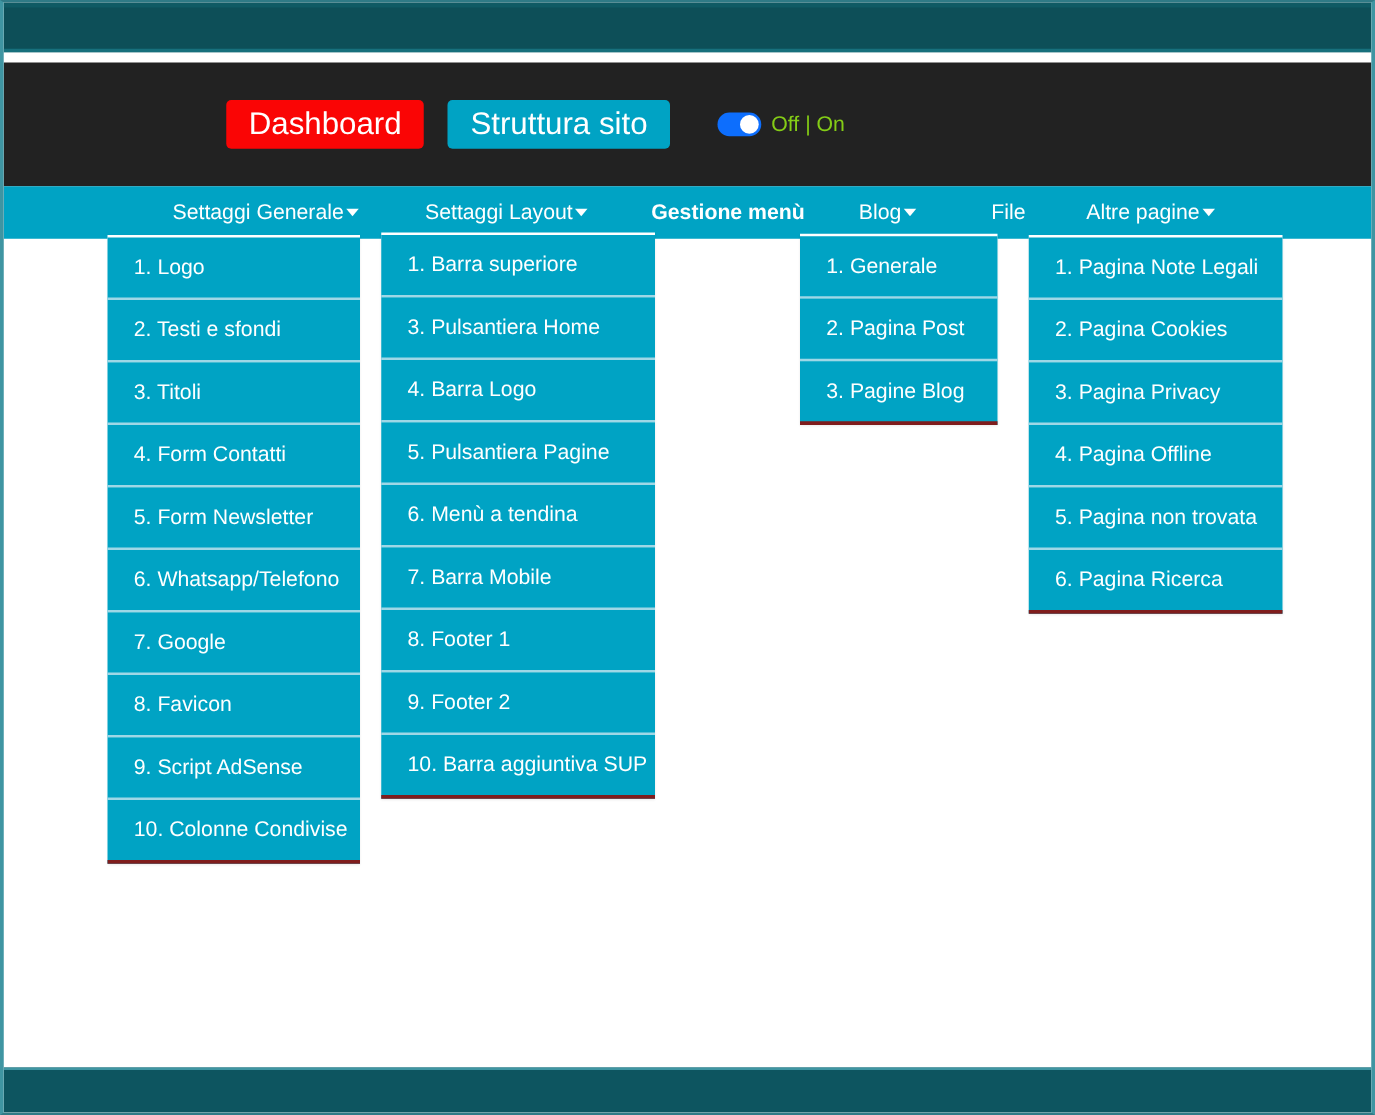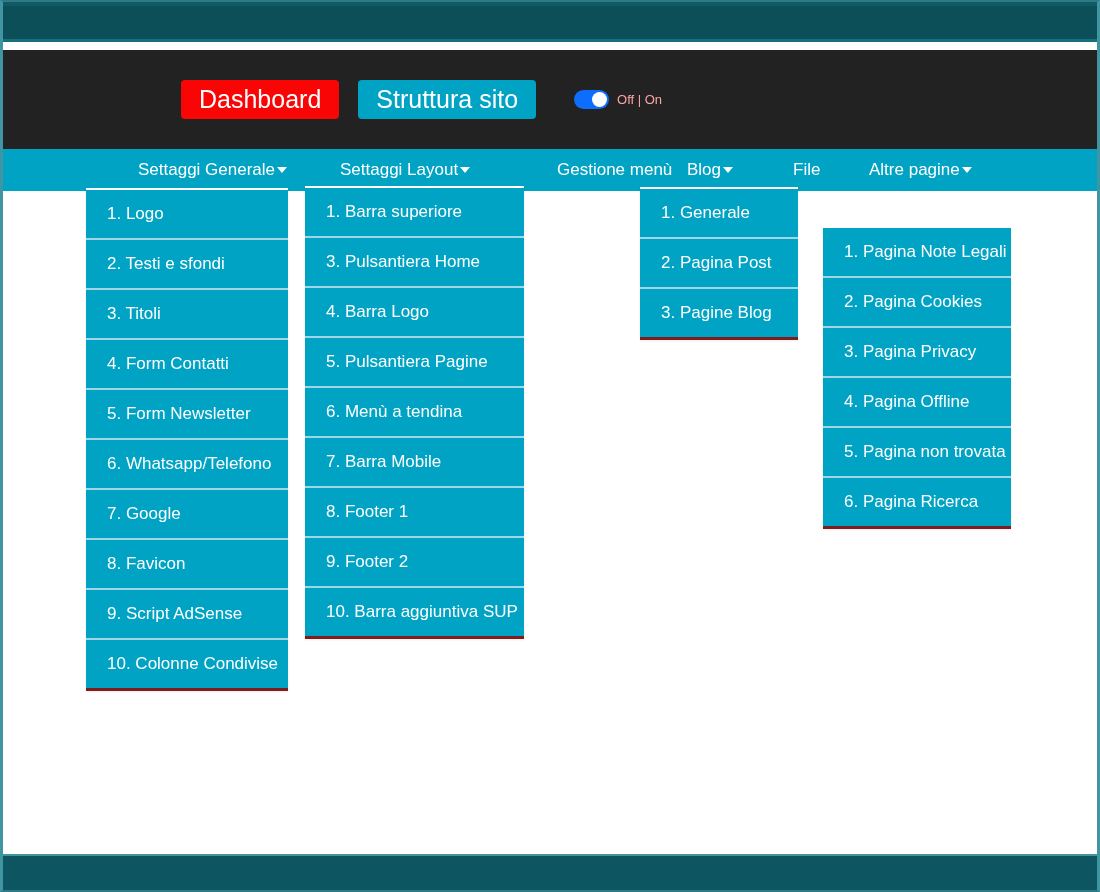--- a/index.html
+++ b/index.html
@@ -92,22 +92,22 @@
   .toggle .knob {
     position: absolute;
     top: 2px;
     right: 2px;
     width: 15px;
     height: 15px;
     border-radius: 50%;
     background: #ffffff;
   }
   .toggle-label {
-    color: #fca5a5;
-    font-size: 13px;
+    color: #84cc16;
+    font-size: 17px;
     white-space: pre;
   }
 
   
   .navbar {
     position: absolute;
     left: 0; right: 0; top: 147px;
     height: 42px;
     background: #00a3c4;
     display: flex;
@@ -157,21 +157,21 @@
     box-sizing: border-box;
   }
   .menu-item:last-child {
     border-bottom: 3px solid #7f1d1d;
   }
 
   
   #col-generale   { left: 83px;  top: 186px; width: 202px; }
   #col-layout     { left: 302px; top: 184px; width: 219px; }
   #col-blog       { left: 637px; top: 185px; width: 158px; }
-  #col-altre      { left: 820px; top: 186px; width: 188px; margin-top: 38px; }
+  #col-altre      { left: 820px; top: 186px; width: 203px; }
 
   
   .bottom-strip {
     position: absolute;
     left: 0; right: 0; bottom: 0;
     height: 36px;
     background: #0d5560;
     border-top: 2px solid #3f95a2;
     box-sizing: border-box;
   }
@@ -197,21 +197,21 @@
 
   <div class="navbar" id="navbar">
       <div class="nav-item" style="position: absolute; left: 135px;">
         <span>Settaggi Generale</span>
         <span class="caret"></span>
       </div>
       <div class="nav-item" style="position: absolute; left: 337px;">
         <span>Settaggi Layout</span>
         <span class="caret"></span>
       </div>
-      <div class="nav-item" style="position: absolute; left: 554px;">
+      <div class="nav-item" style="position: absolute; left: 518px; font-weight: bold;">
         <span>Gestione menù</span>
       </div>
       <div class="nav-item" style="position: absolute; left: 684px;">
         <span>Blog</span>
         <span class="caret"></span>
       </div>
       <div class="nav-item" style="position: absolute; left: 790px;">
         <span>File</span>
       </div>
       <div class="nav-item" style="position: absolute; left: 866px;">

